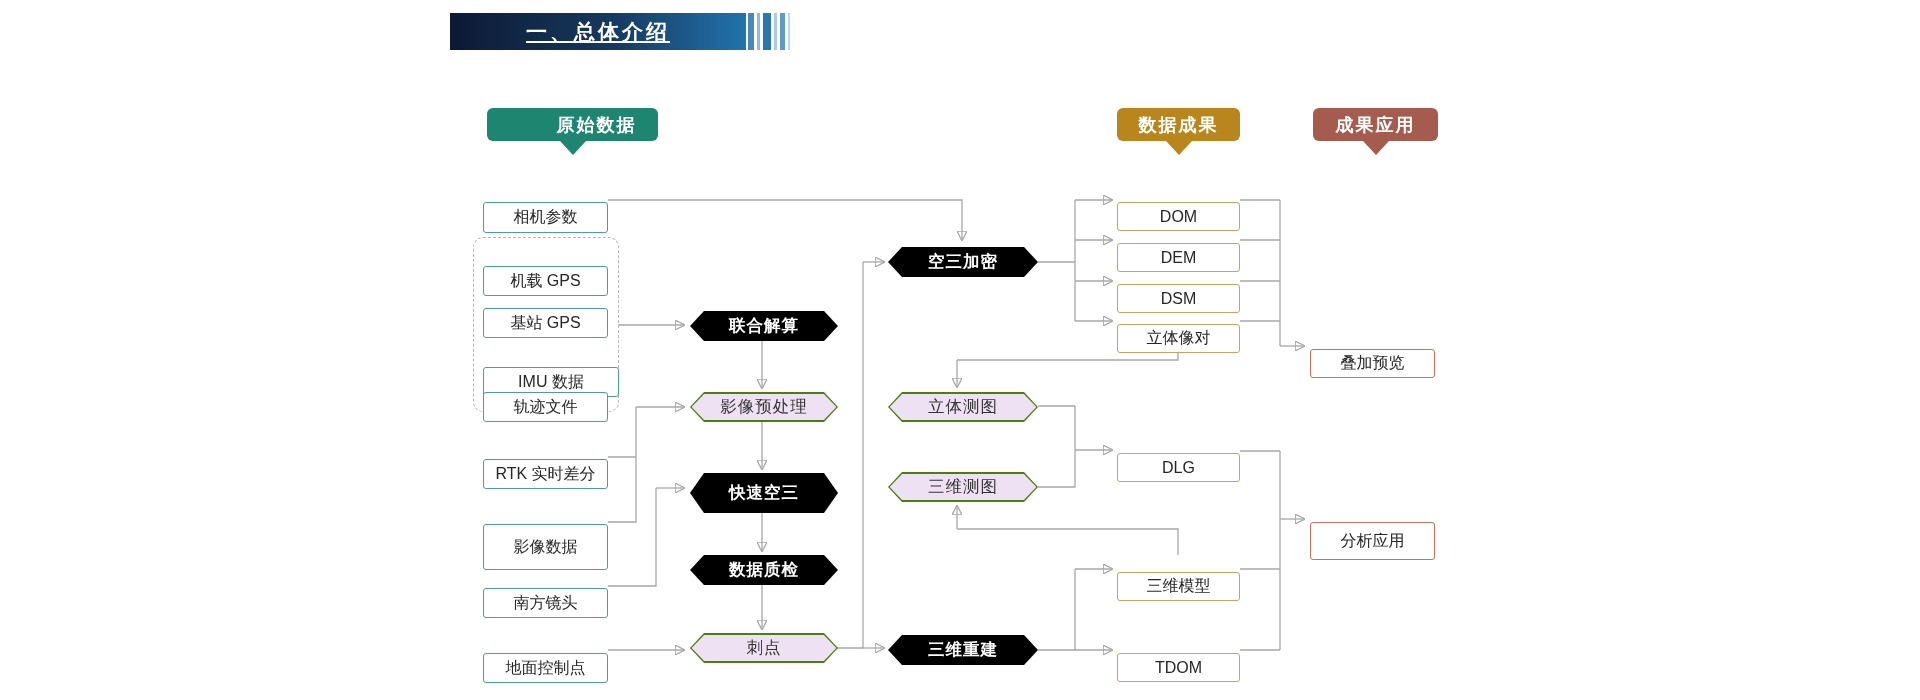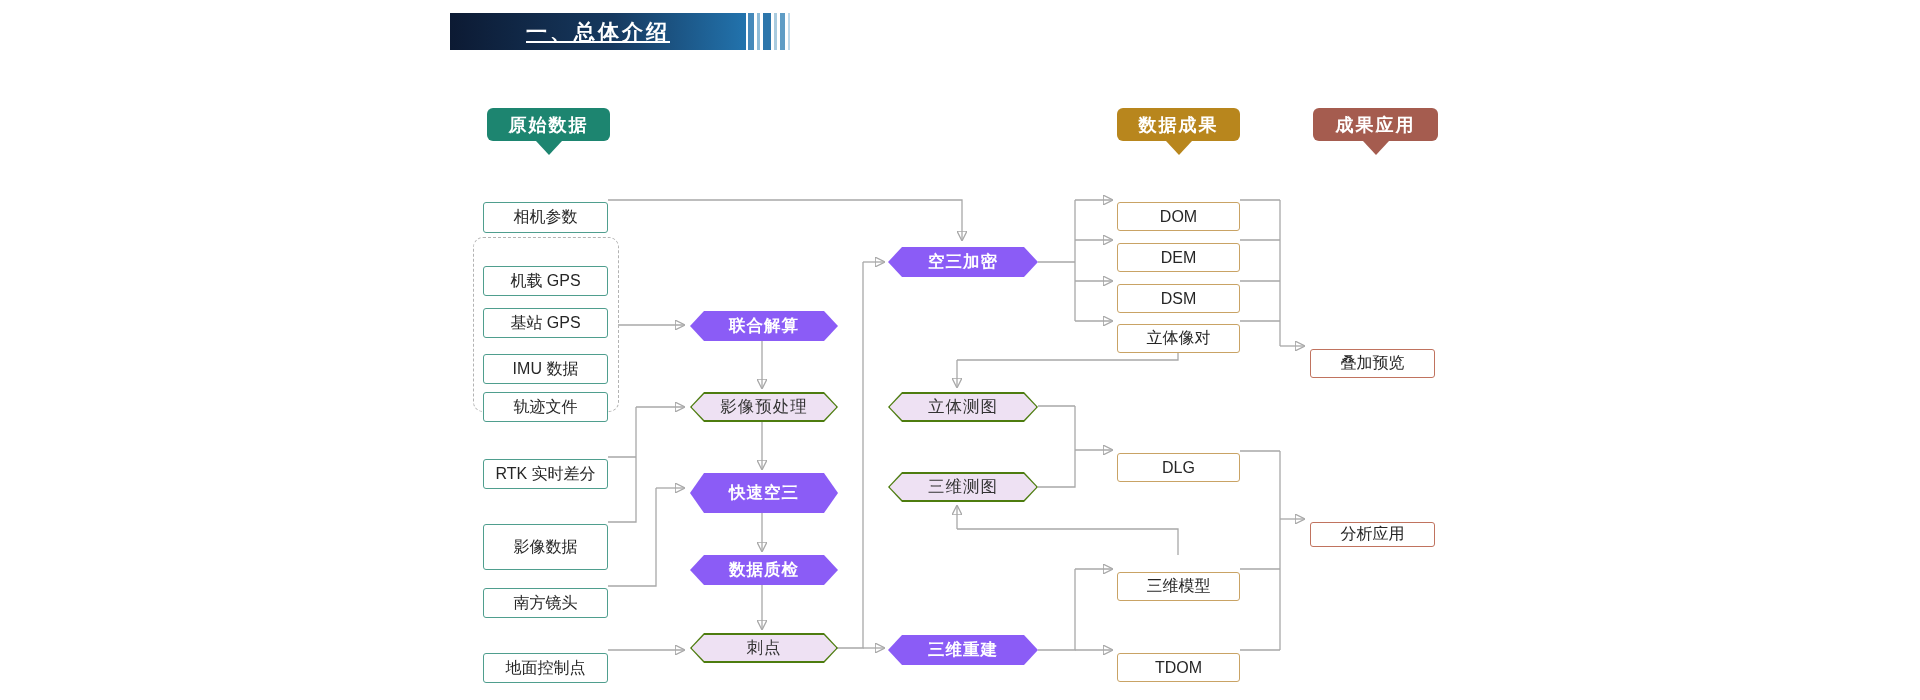--- a/index.html
+++ b/index.html
@@ -36,21 +36,21 @@
   .teal { border:1.5px solid #4f9e8e; }
   .gold { border:1.5px solid #c9a365; }
   .red  { border:1.5px solid #c0735f; }
   .group-dash { border:1.2px dashed #b3b3b3; border-radius:10px; background:transparent; }
 
   
   .hex {
     clip-path: polygon(14px 0, calc(100% - 14px) 0, 100% 50%, calc(100% - 14px) 100%, 14px 100%, 0 50%);
     display:flex; align-items:center; justify-content:center;
   }
-  .hex.dark { background:#8b5cf6; color:#fff; font-size:16.5px; font-weight:bold; letter-spacing:1px; }
+  .hex.dark { background:#000000; color:#fff; font-size:16.5px; font-weight:bold; letter-spacing:1px; }
   .hex.purple-outer { background:#4d7c0f; }
   .hex-inner {
     position:absolute; inset:1.6px;
     clip-path: polygon(13px 0, calc(100% - 13px) 0, 100% 50%, calc(100% - 13px) 100%, 13px 100%, 0 50%);
     background:#eee1f3; color:#333; font-size:16.5px; letter-spacing:1px;
     display:flex; align-items:center; justify-content:center;
   }
 
   svg.wires { position:absolute; left:0; top:0; width:1920px; height:700px; }
   svg.wires path { fill:none; stroke:#a8a8a8; stroke-width:1.3; }
@@ -96,36 +96,36 @@
   <div class="abs banner">
     <span>一、总体介绍</span>
   </div>
   <div class="stripe" style="left:748px;width:6px;background:#4689ba"></div>
   <div class="stripe" style="left:757px;width:3px;background:#8fbcd8"></div>
   <div class="stripe" style="left:763px;width:8px;background:#2d76ab"></div>
   <div class="stripe" style="left:774px;width:3px;background:#a9cbdf"></div>
   <div class="stripe" style="left:780px;width:5px;background:#5f9cc5"></div>
   <div class="stripe" style="left:788px;width:2px;background:#bed8e9"></div>
 
-  <div class="abs tag" style="--c:#1d8570; left:487px; width:123px;">
+  <div class="abs tag" style="--c:#1d8570; left:487px; width:123px;padding-left:48px;">
     <span>原始数据</span>
   </div>
   <div class="abs tag" style="--c:#b8861d; left:1117px; width:123px;">
     <span>数据成果</span>
   </div>
   <div class="abs tag" style="--c:#a55c4f; left:1313px; width:125px;">
     <span>成果应用</span>
   </div>
 
   <div class="abs node teal" style="left:483px;top:185px;width:125px;height:31px">相机参数</div>
 
   <div class="abs group-dash" style="left:473px;top:237px;width:144px;height:173px"></div>
   <div class="abs node teal" style="left:483px;top:249px;width:125px;height:30px">机载 GPS</div>
   <div class="abs node teal" style="left:483px;top:291px;width:125px;height:30px">基站 GPS</div>
-  <div class="abs node teal" style="left:483px;top:337px;width:125px;height:30px">IMU 数据</div>
+  <div class="abs node teal" style="left:483px;top:350px;width:136px;height:30px">IMU 数据</div>
   <div class="abs node teal" style="left:483px;top:375px;width:125px;height:30px">轨迹文件</div>
 
   <div class="abs node teal" style="left:483px;top:442px;width:125px;height:30px">RTK 实时差分</div>
   <div class="abs node teal" style="left:483px;top:507px;width:125px;height:46px">影像数据</div>
   <div class="abs node teal" style="left:483px;top:571px;width:125px;height:30px">南方镜头</div>
   <div class="abs node teal" style="left:483px;top:636px;width:125px;height:30px">地面控制点</div>
 
   <div class="abs hex dark" style="left:690px;top:311px;width:148px;height:30px">联合解算</div>
   <div class="abs hex purple-outer" style="left:690px;top:392px;width:148px;height:30px">
     <div class="hex-inner">影像预处理</div>
@@ -147,15 +147,15 @@
 
   <div class="abs node gold" style="left:1117px;top:185px;width:123px;height:29px">DOM</div>
   <div class="abs node gold" style="left:1117px;top:226px;width:123px;height:29px">DEM</div>
   <div class="abs node gold" style="left:1117px;top:267px;width:123px;height:29px">DSM</div>
   <div class="abs node gold" style="left:1117px;top:307px;width:123px;height:29px">立体像对</div>
   <div class="abs node gold" style="left:1117px;top:436px;width:123px;height:29px">DLG</div>
   <div class="abs node gold" style="left:1117px;top:555px;width:123px;height:29px">三维模型</div>
   <div class="abs node gold" style="left:1117px;top:636px;width:123px;height:29px">TDOM</div>
 
   <div class="abs node red" style="left:1310px;top:332px;width:125px;height:29px">叠加预览</div>
-  <div class="abs node red" style="left:1310px;top:505px;width:125px;height:25px">分析应用</div>
+  <div class="abs node red" style="left:1310px;top:505px;width:125px;height:38px">分析应用</div>
 
 </div>
 
 </body></html>

